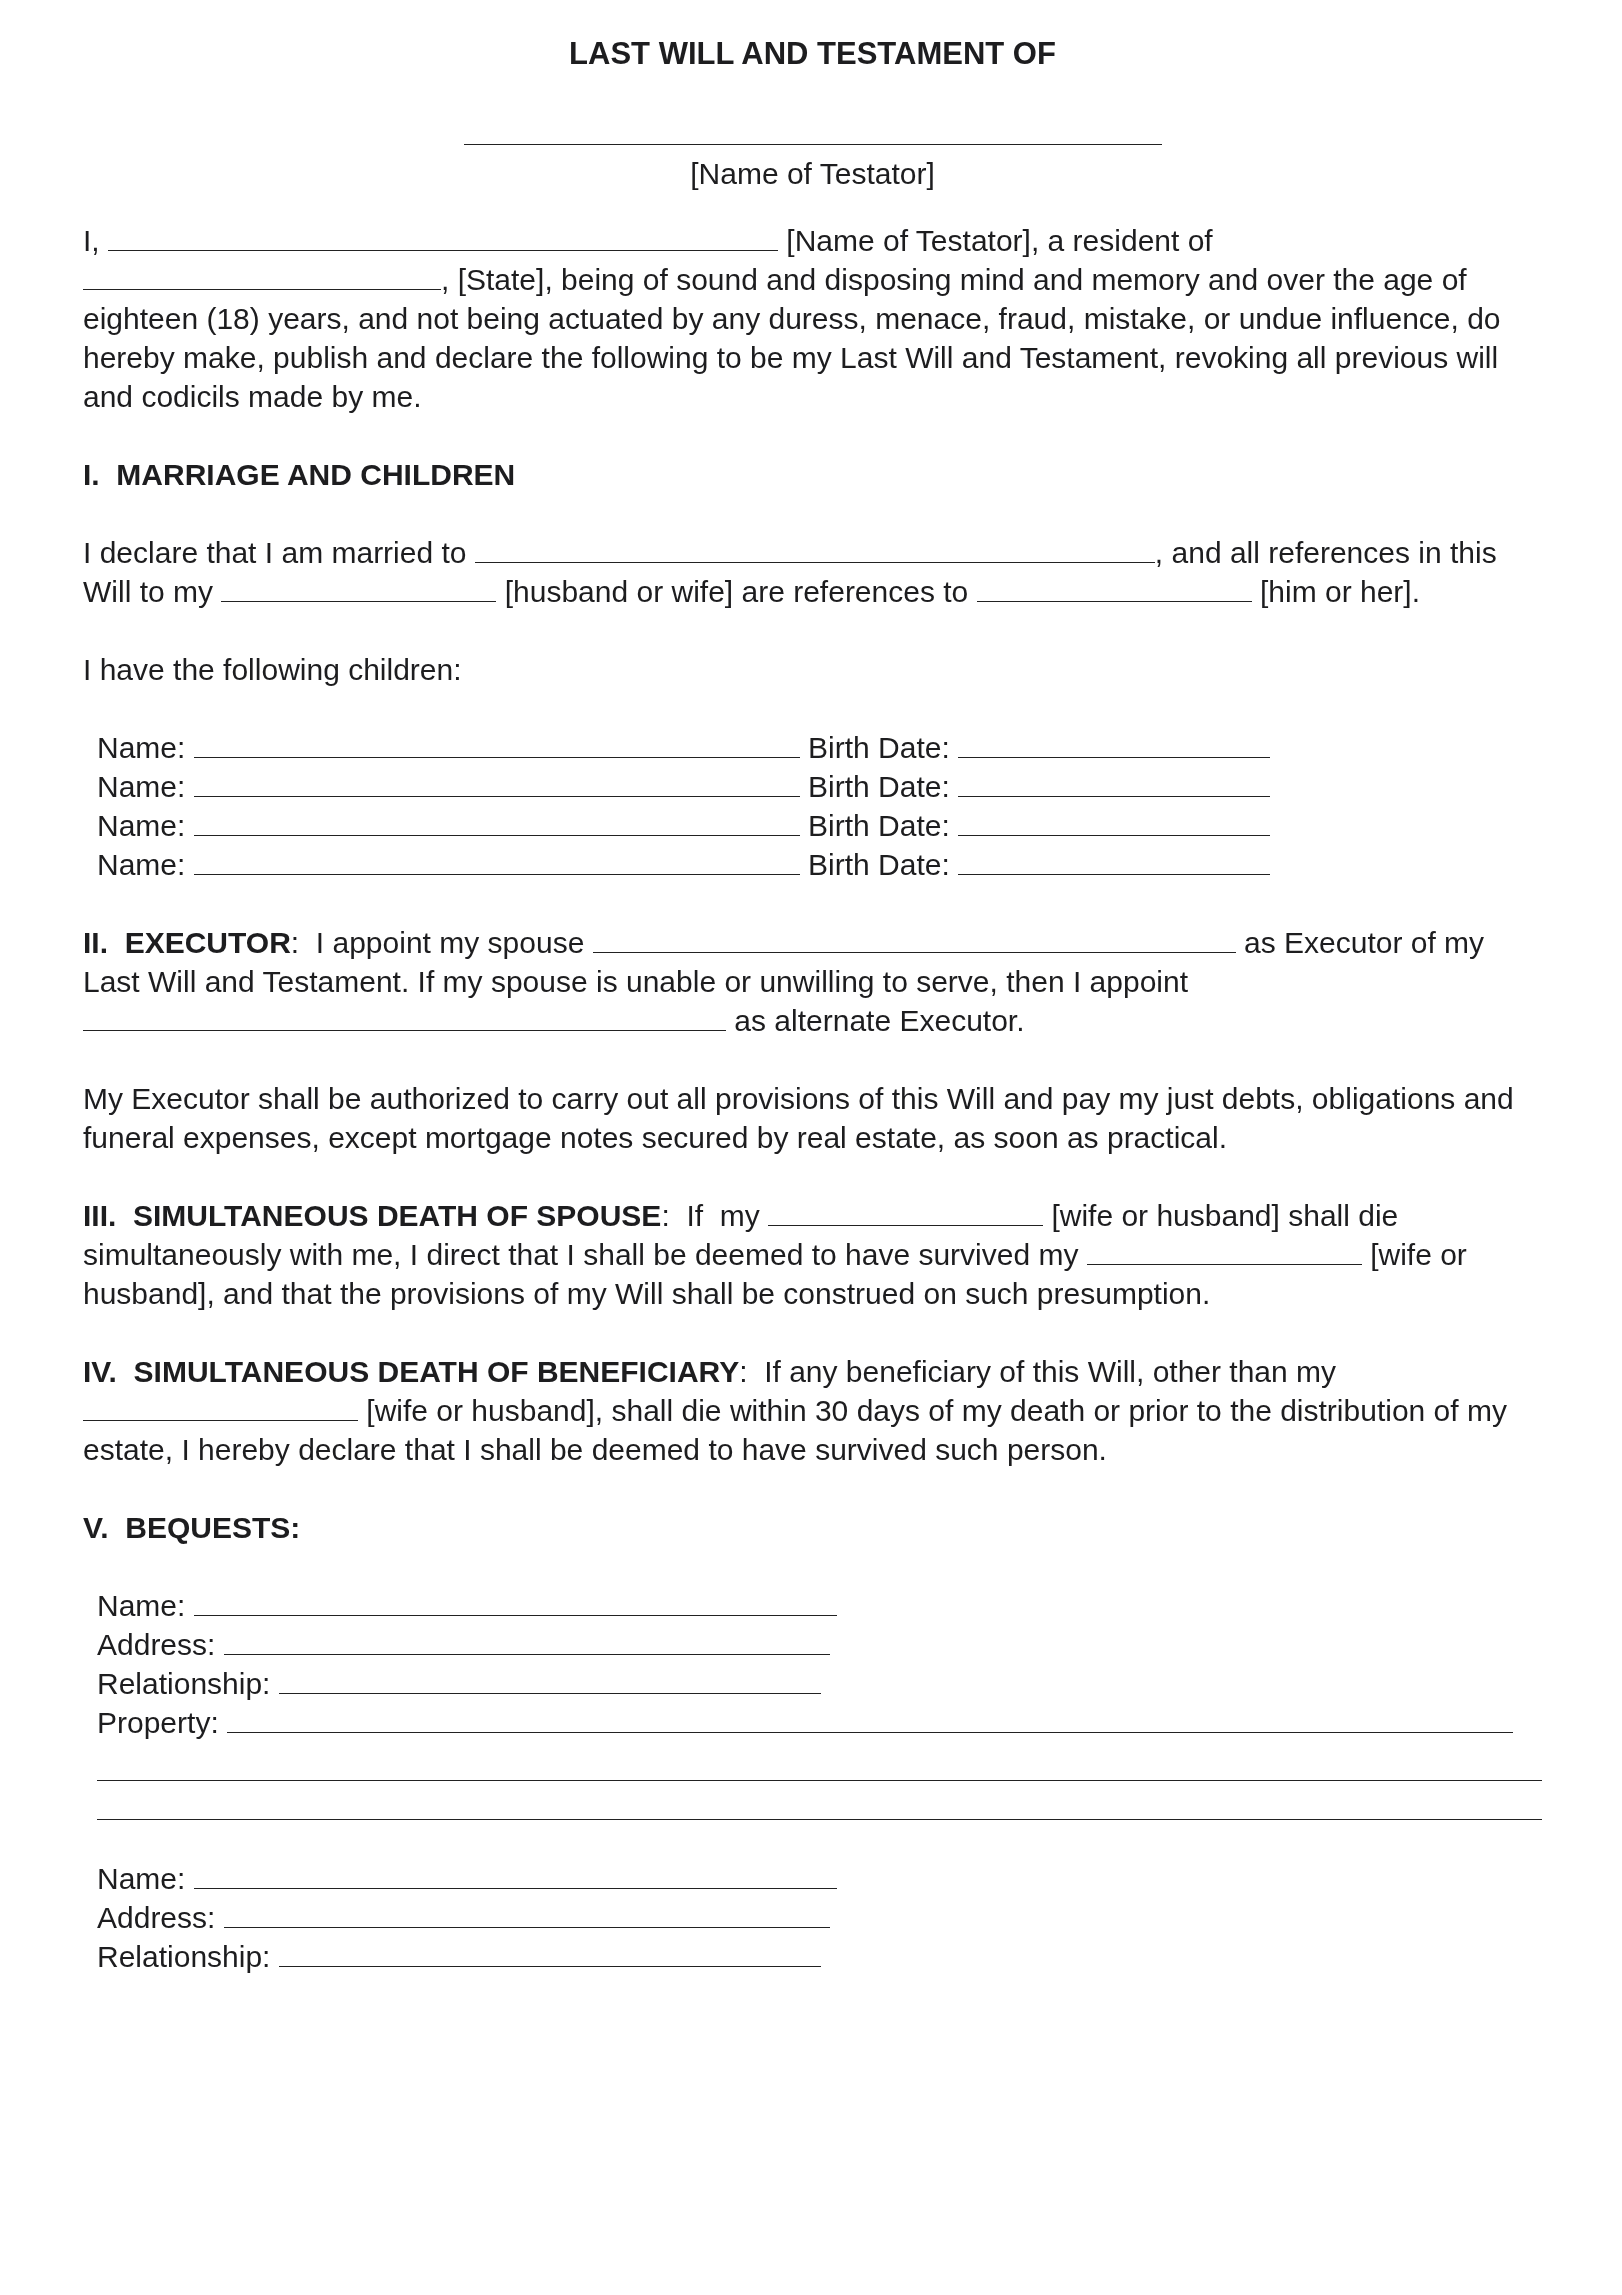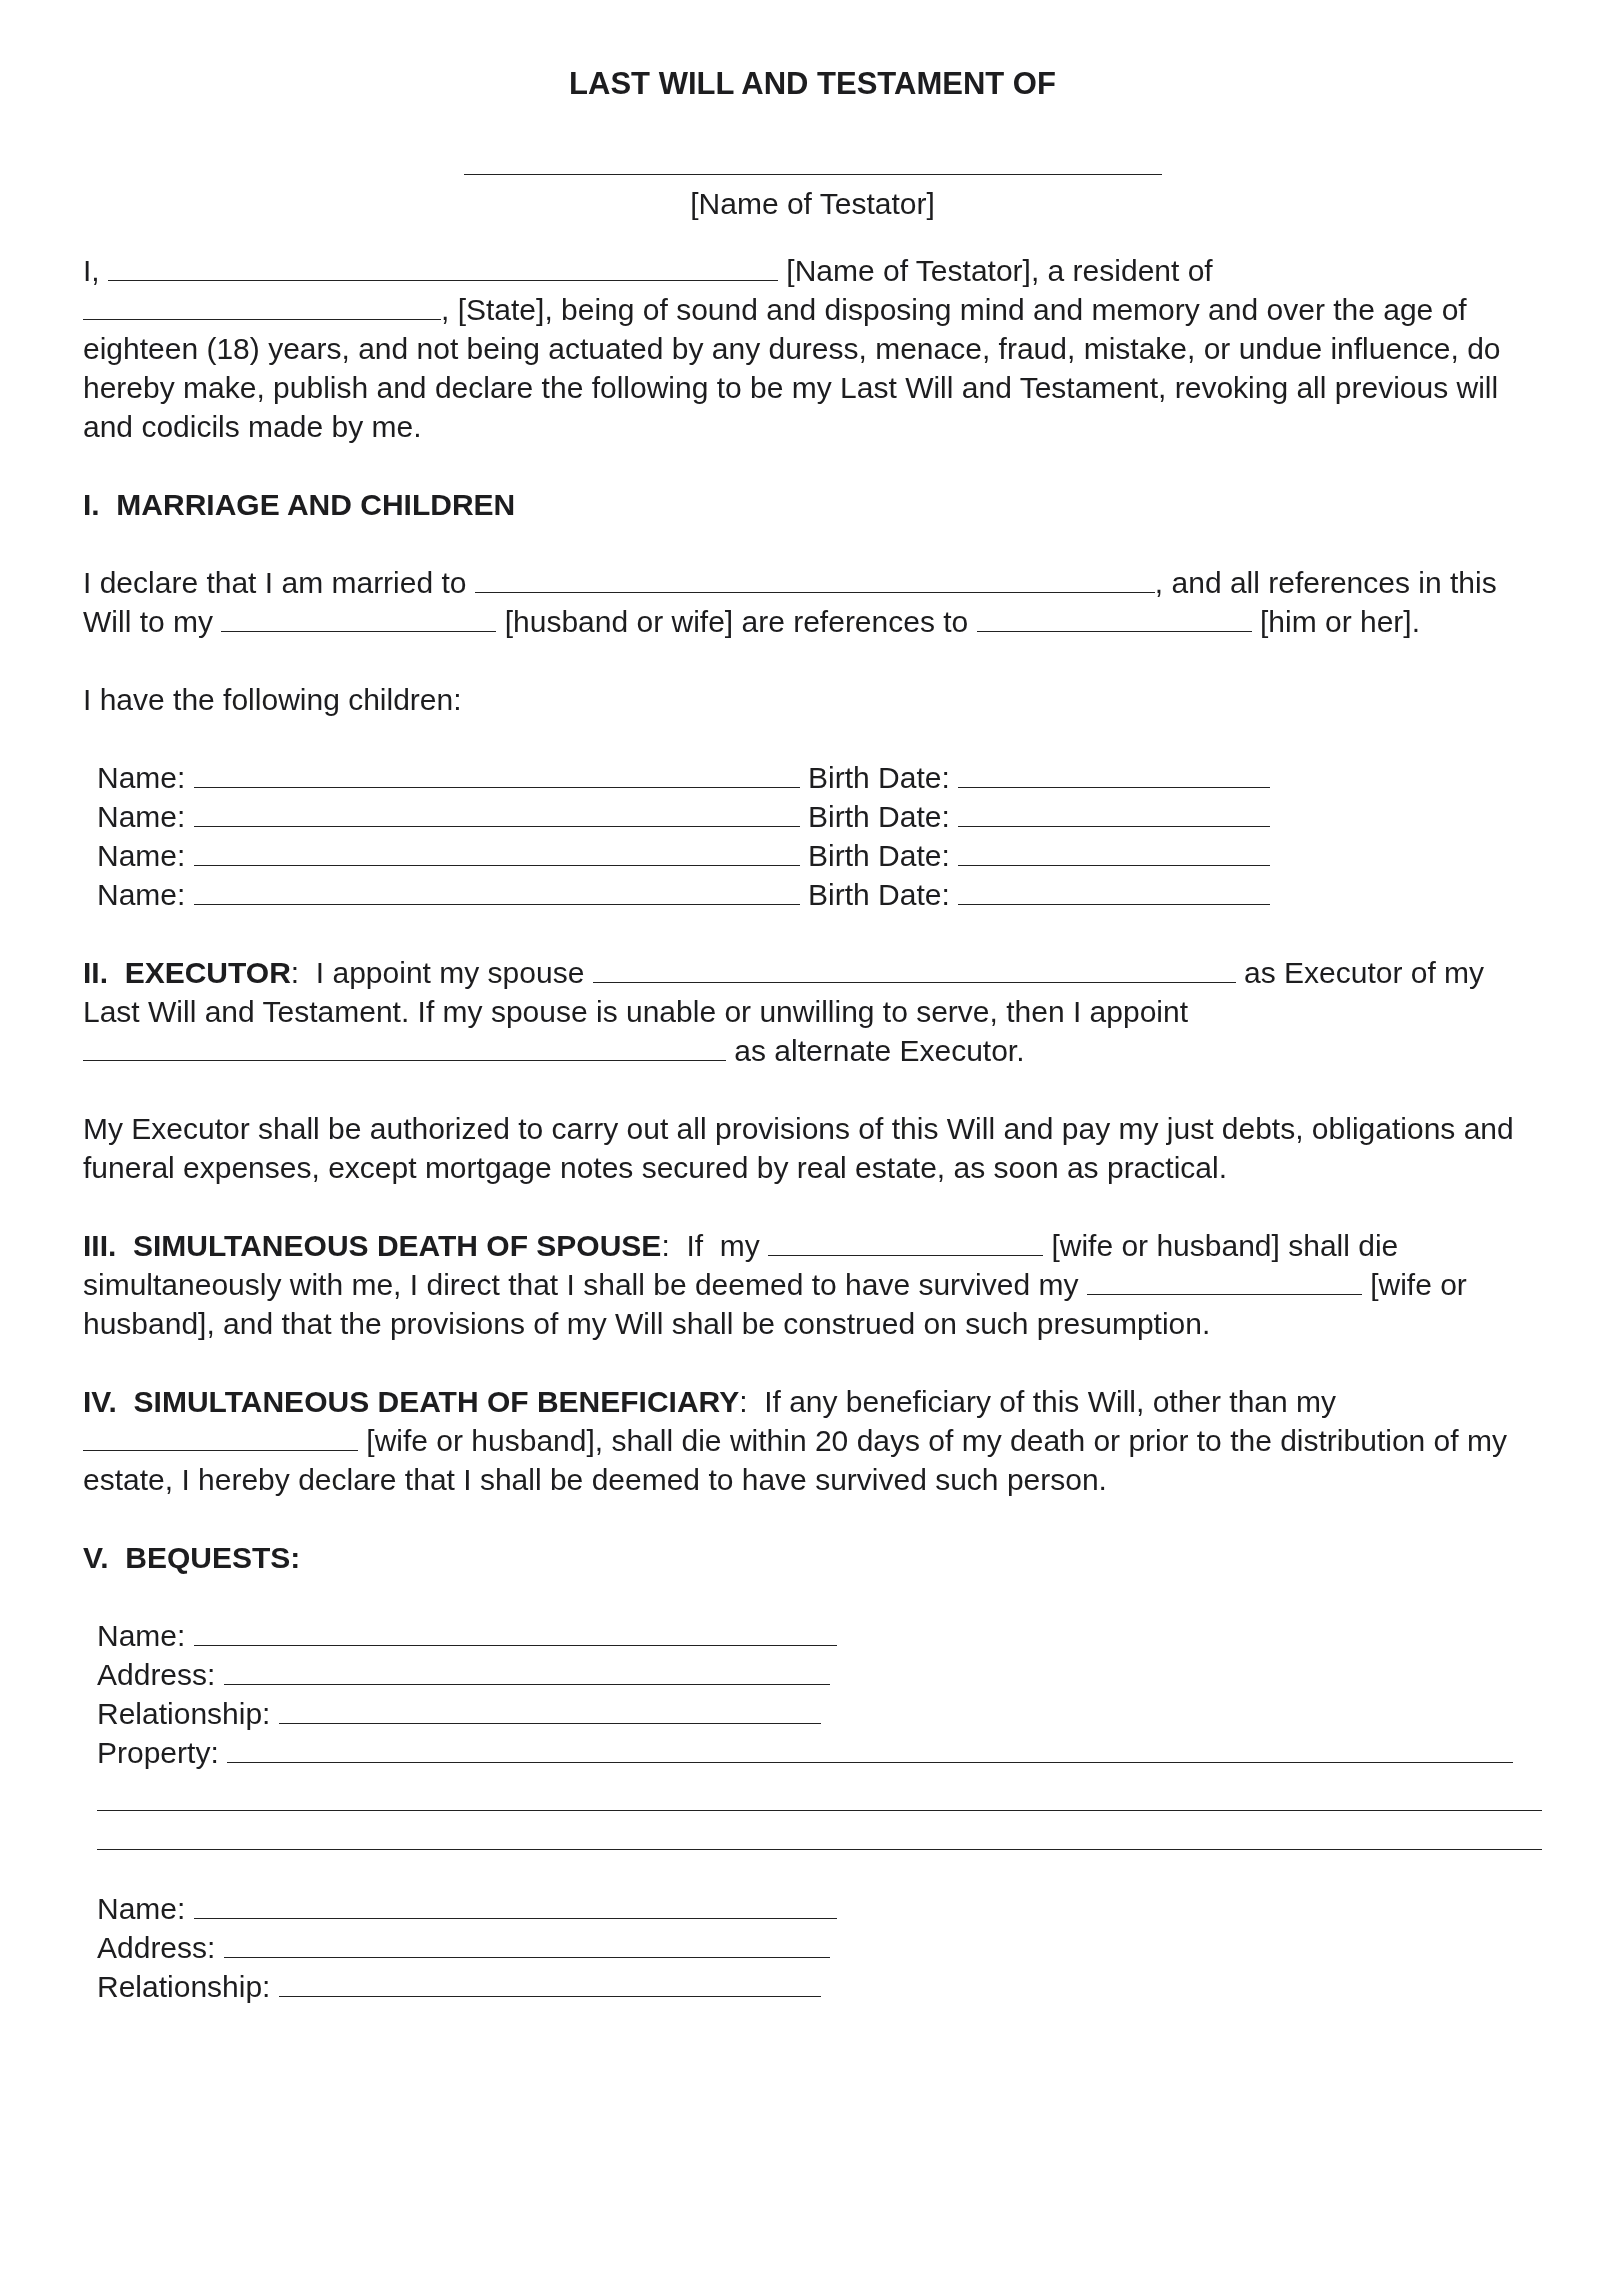--- a/index.html
+++ b/index.html
@@ -7,21 +7,21 @@
   .page {
     position: relative;
     width: 1623px;
     min-height: 2296px;
     box-sizing: border-box;
     background: #ffffff;
     color: #1d1d1f;
     font-family: "Liberation Sans", sans-serif;
     font-size: 30px;
     line-height: 39px;
-    padding: 64px 81px 37px 83px;
+    padding: 34px 81px 37px 83px;
   }
   .title {
     text-align: center;
     font-weight: bold;
     font-size: 31px;
     margin: 0 0 42px 0;
   }
   .center-head {
     text-align: center;
     margin: 0 0 28px 0;
@@ -64,21 +64,21 @@
     <div class="row"><span>Name:</span> <span class="blank" style="width:606px"></span> <span>Birth Date:</span> <span class="blank" style="width:312px"></span></div>
     <div class="row"><span>Name:</span> <span class="blank" style="width:606px"></span> <span>Birth Date:</span> <span class="blank" style="width:312px"></span></div>
   </div>
 
   <p class="para"><span class="hd">II.&nbsp; EXECUTOR</span><span>:&nbsp; I appoint my spouse</span> <span class="blank" style="width:643px"></span> <span>as Executor of my Last Will and Testament. If my spouse is unable or unwilling to serve, then I appoint</span> <span class="blank" style="width:643px"></span> <span>as alternate Executor.</span></p>
 
   <p class="para">My Executor shall be authorized to carry out all provisions of this Will and pay my just debts, obligations and funeral expenses, except mortgage notes secured by real estate, as soon as practical.</p>
 
   <p class="para"><span class="hd">III.&nbsp; SIMULTANEOUS DEATH OF SPOUSE</span><span>:&nbsp; If&nbsp; my</span> <span class="blank" style="width:275px"></span> <span>[wife or husband] shall die simultaneously with me, I direct that I shall be deemed to have survived my</span> <span class="blank" style="width:275px"></span> <span>[wife or husband], and that the provisions of my Will shall be construed on such presumption.</span></p>
 
-  <p class="para"><span class="hd">IV.&nbsp; SIMULTANEOUS DEATH OF BENEFICIARY</span><span>:&nbsp; If any beneficiary of this Will, other than my</span> <span class="blank" style="width:275px"></span> <span>[wife or husband], shall die within 20 days of my death or prior to the distribution of my estate, I hereby declare that I shall be deemed to have survived such person.</span></p>
+  <p class="para"><span class="hd">IV.&nbsp; SIMULTANEOUS DEATH OF BENEFICIARY</span><span>:&nbsp; If any beneficiary of this Will, other than my</span> <span class="blank" style="width:275px"></span> <span>[wife or husband], shall die within 30 days of my death or prior to the distribution of my estate, I hereby declare that I shall be deemed to have survived such person.</span></p>
 
   <p class="para hd">V.&nbsp; BEQUESTS:</p>
 
 
   <div class="rows">
     <div class="row"><span>Name:</span> <span class="blank" style="width:643px"></span></div>
     <div class="row"><span>Address:</span> <span class="blank" style="width:606px"></span></div>
     <div class="row"><span>Relationship:</span> <span class="blank" style="width:542px"></span></div>
     <div class="row"><span>Property:</span> <span class="blank" style="width:1286px"></span></div>
     <div class="fullline"></div>

